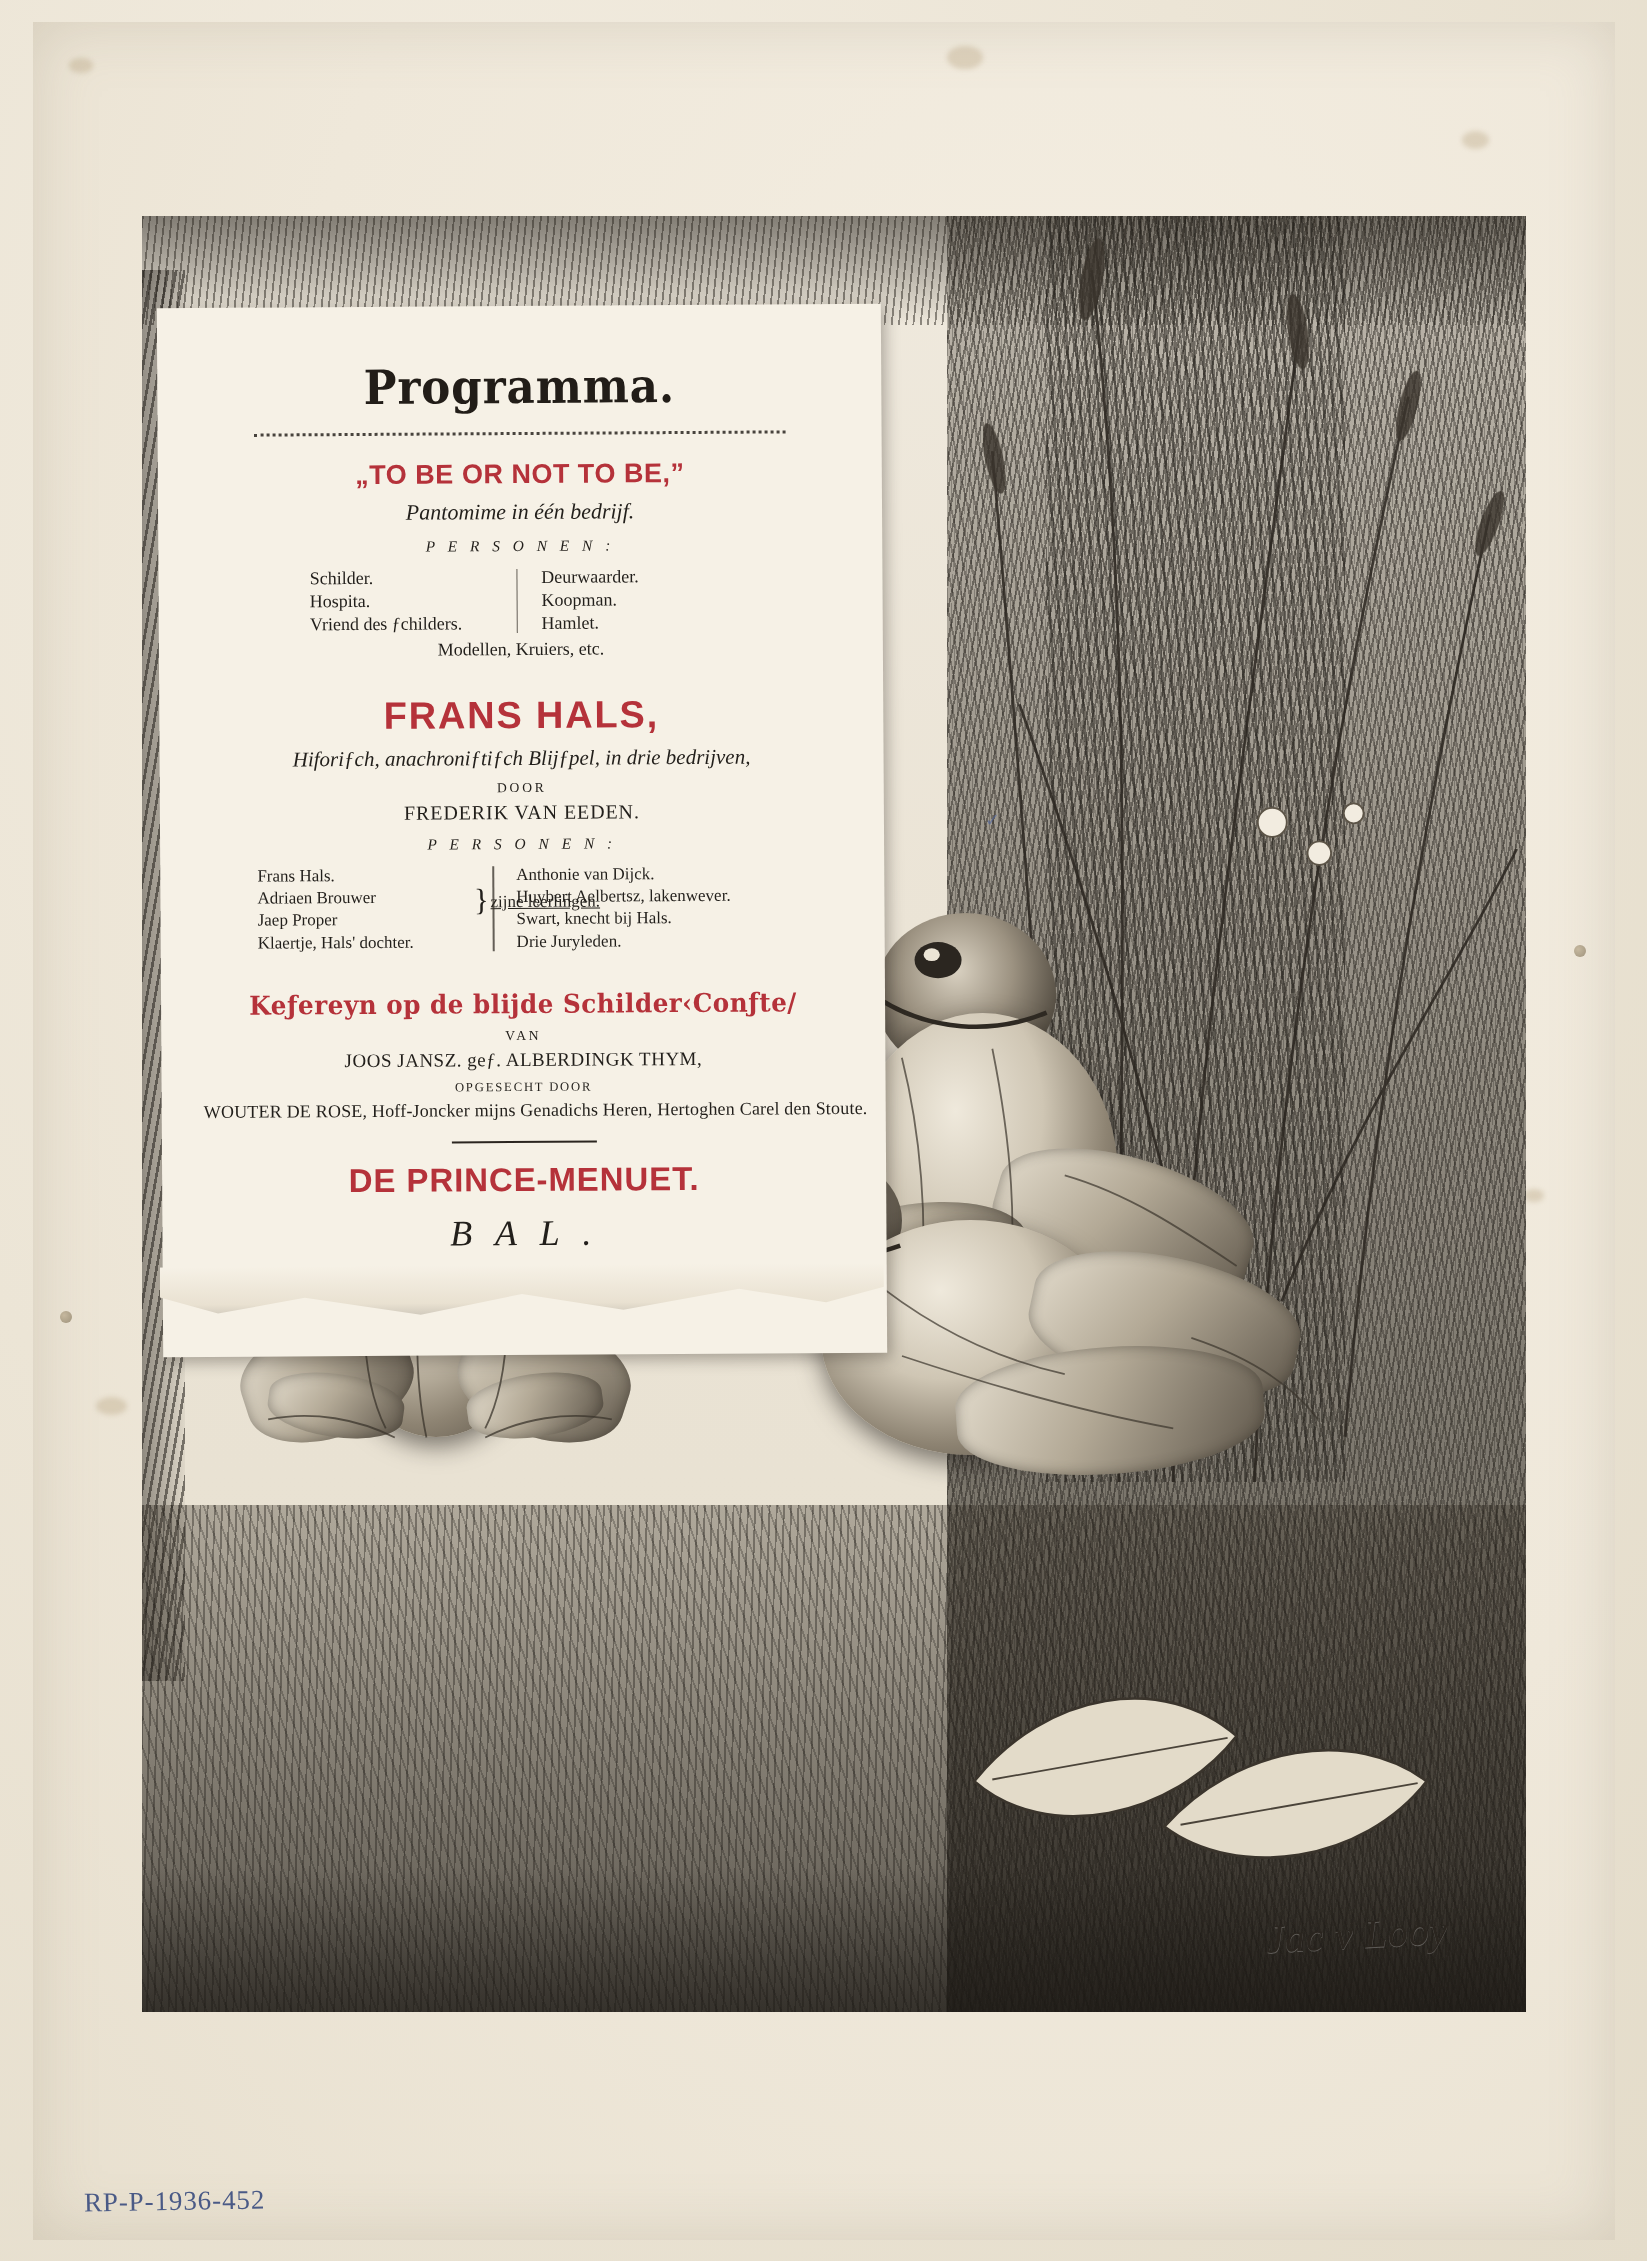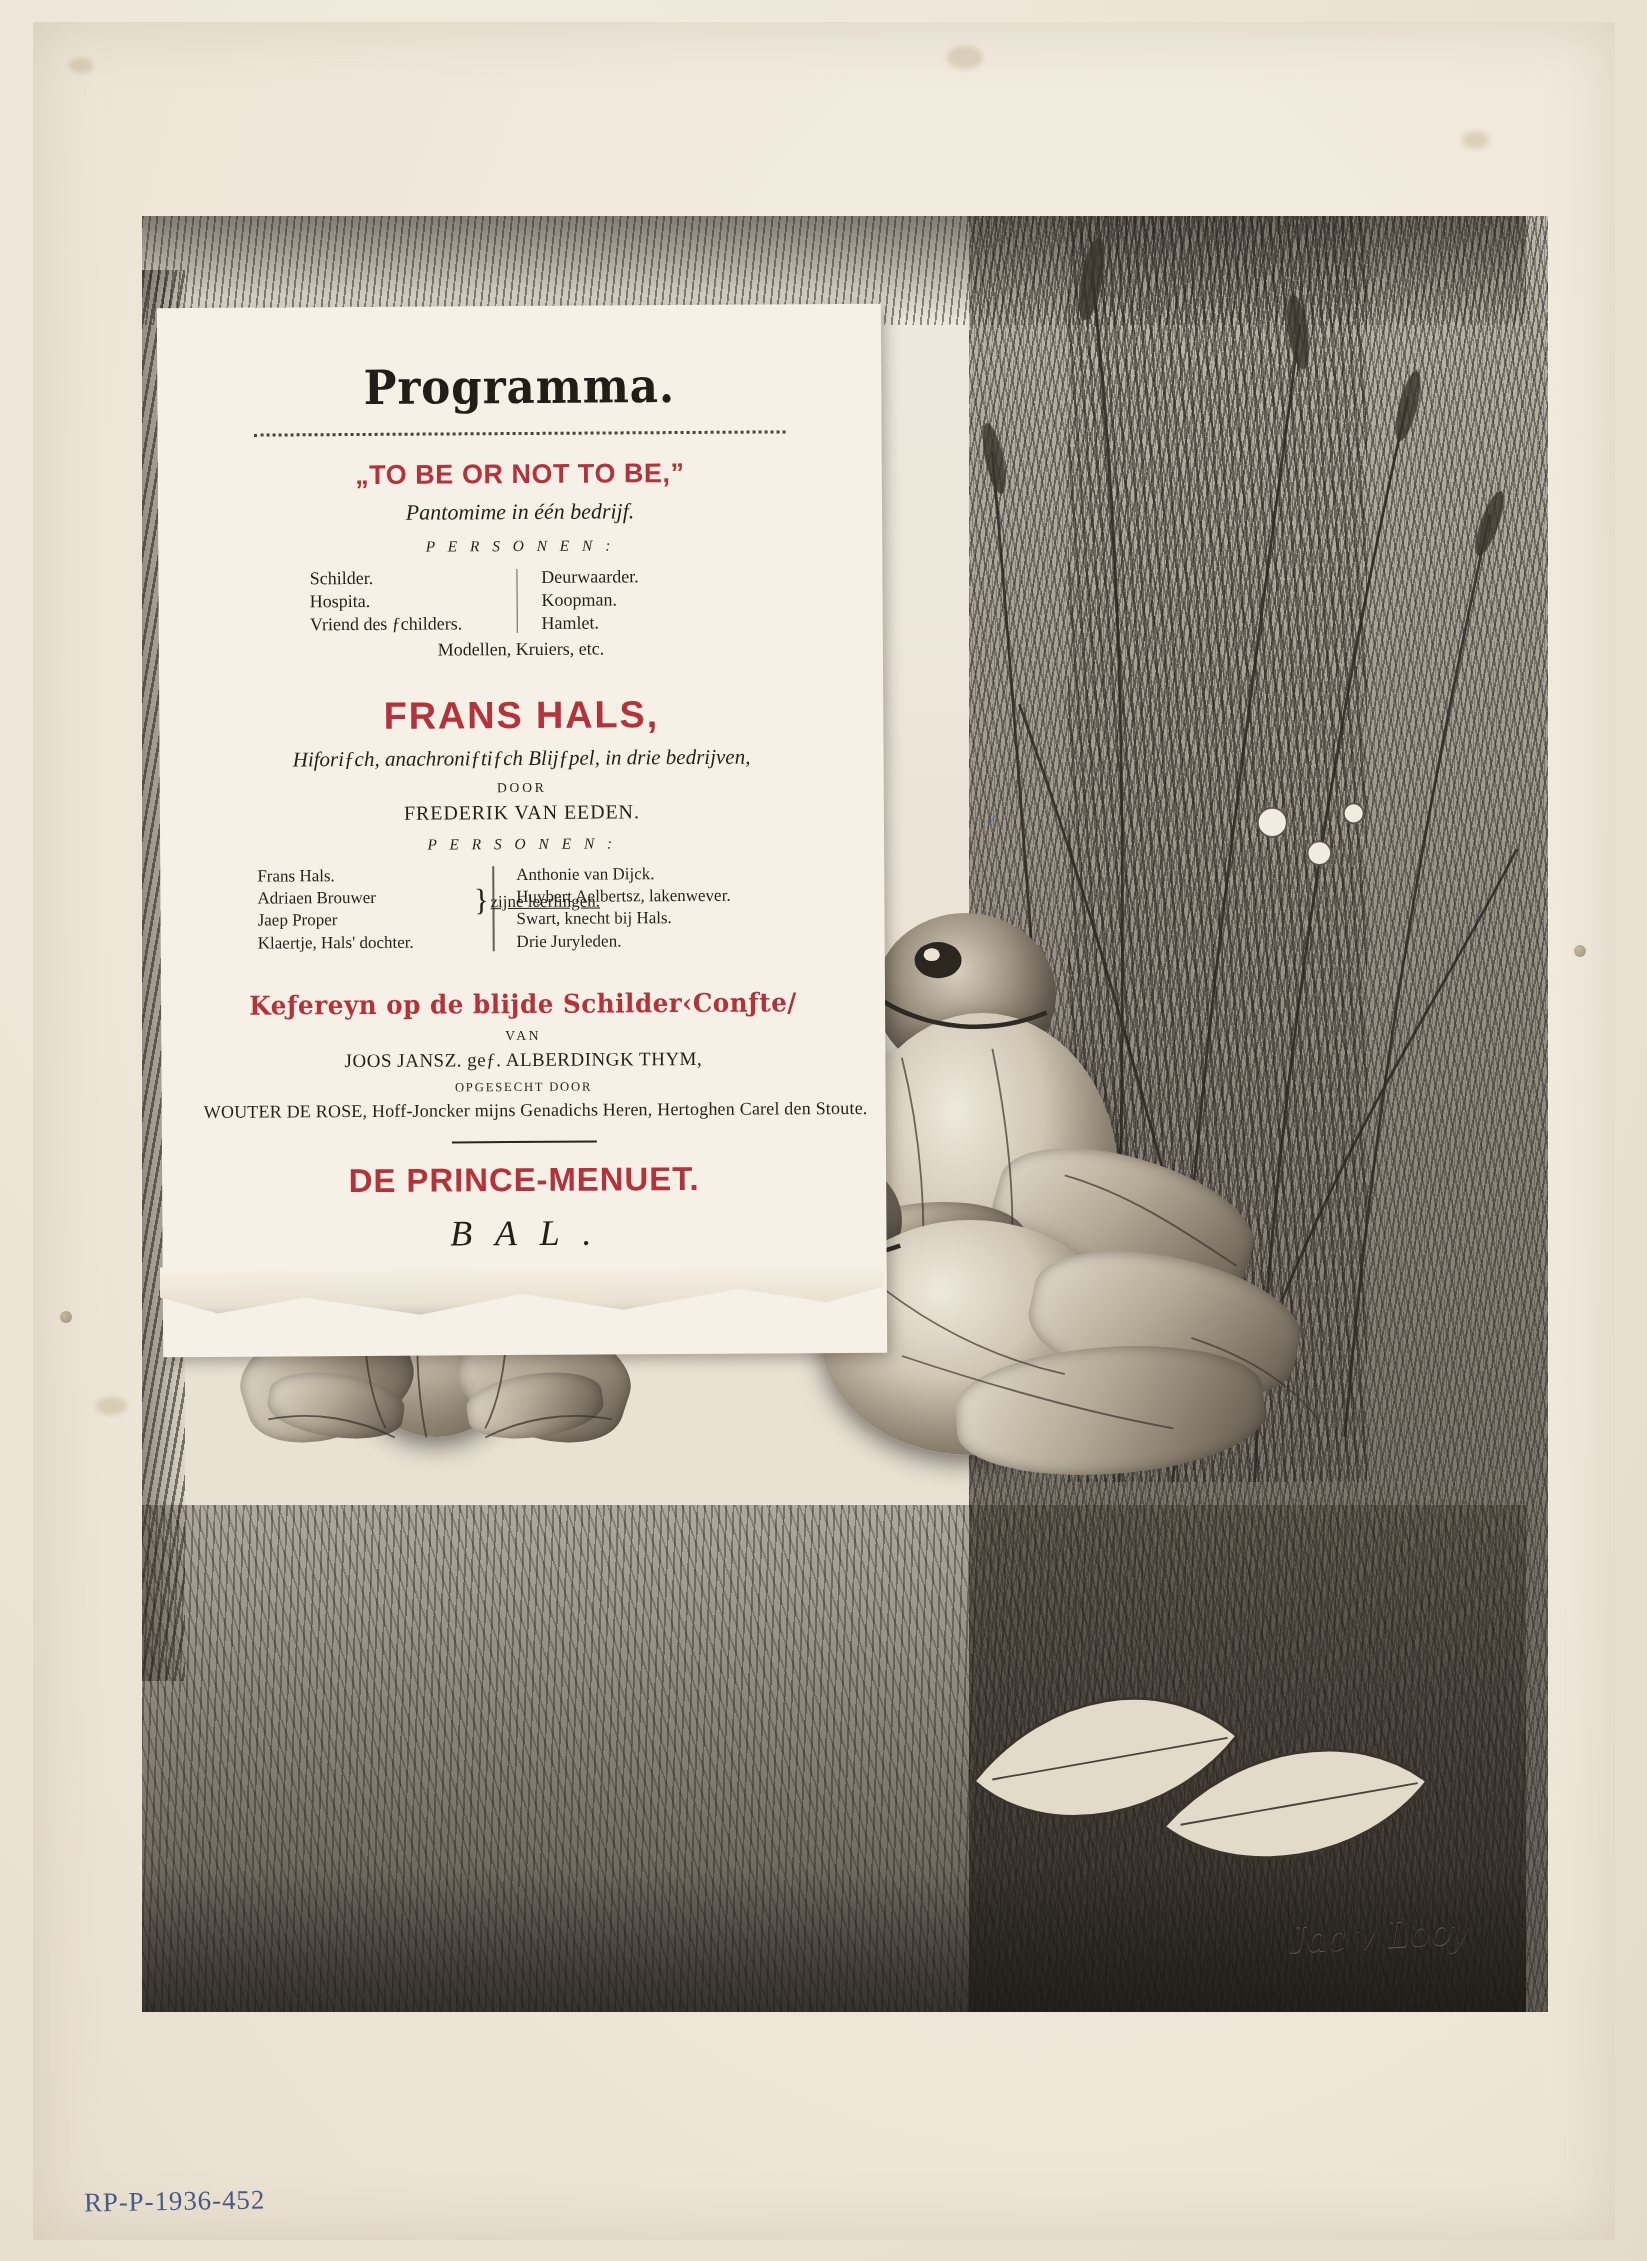--- a/index.html
+++ b/index.html
@@ -39,21 +39,20 @@
   }
 
   
   #litho {
     position: absolute;
     left: 109px; top: 194px;
     width: 1384px; height: 1796px;
     background:
       linear-gradient(180deg, #efe9dd 0%, #ebe4d6 40%, #e7e0d0 100%);
     overflow: hidden;
-    padding-left: 22px;
   }
   
   .hatch {
     position: absolute;
     pointer-events: none;
   }
 
   
   .reedmass {
     position: absolute;

